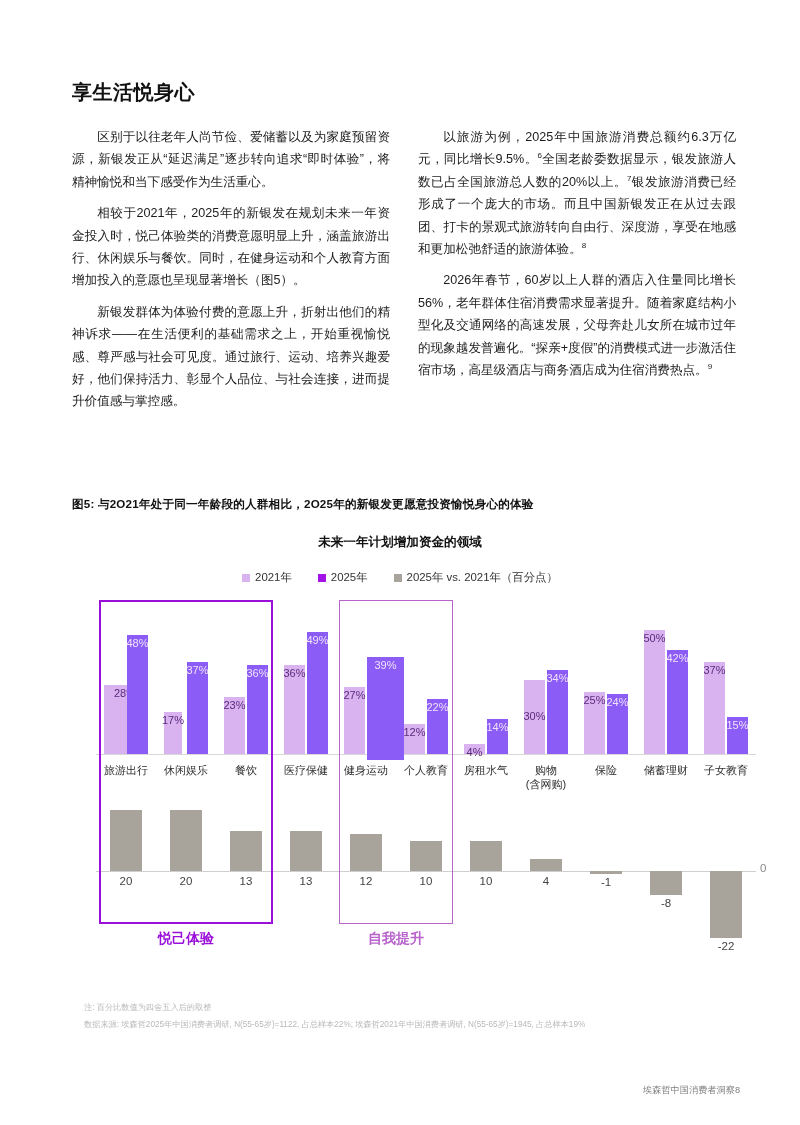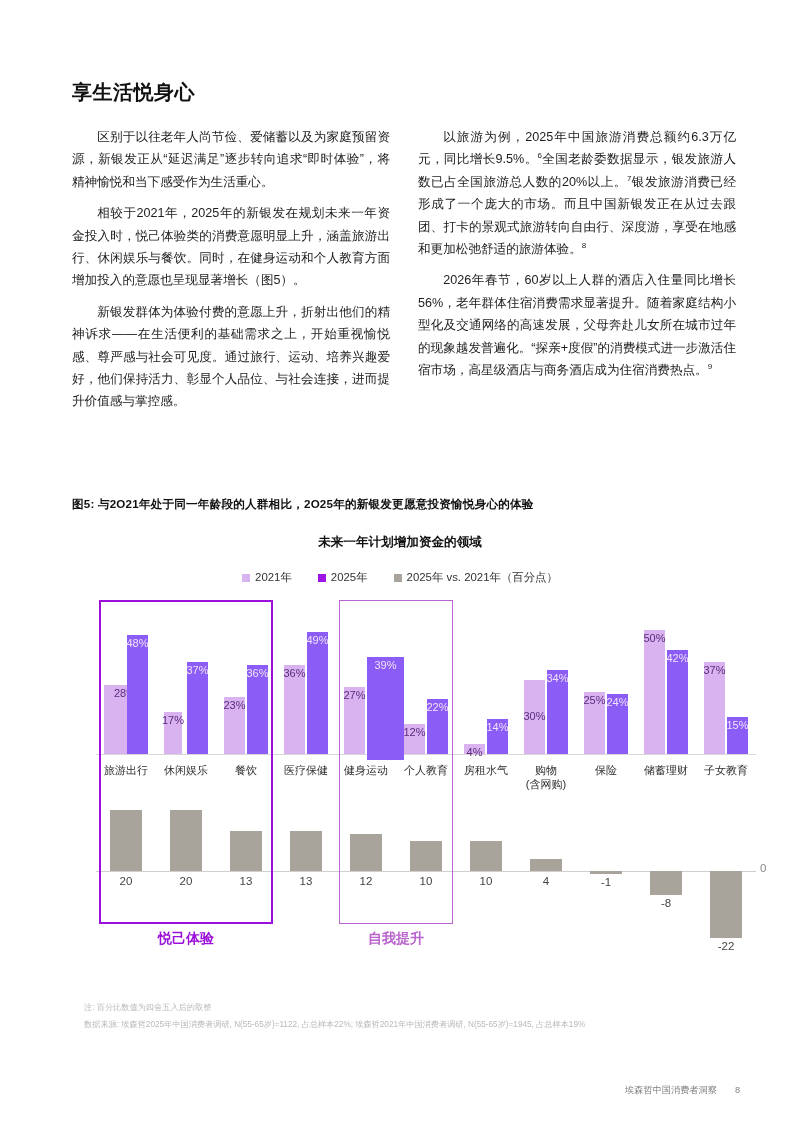--- a/index.html
+++ b/index.html
@@ -173,21 +173,20 @@
   .notes div { white-space: nowrap; }
 
   .footer {
     position: absolute;
     right: 60px;
     bottom: 28px;
     font-size: 9.2px;
     color: #7e7e7e;
     display: flex;
     align-items: baseline;
-    gap: 18px;
   }
   .footer .pageno { font-size: 9.2px; color: #7e7e7e; }
 </style>
 </head>
 <body>
 
 <div class="page">
 
   <h1 class="section-title">享生活悦身心</h1>
 

